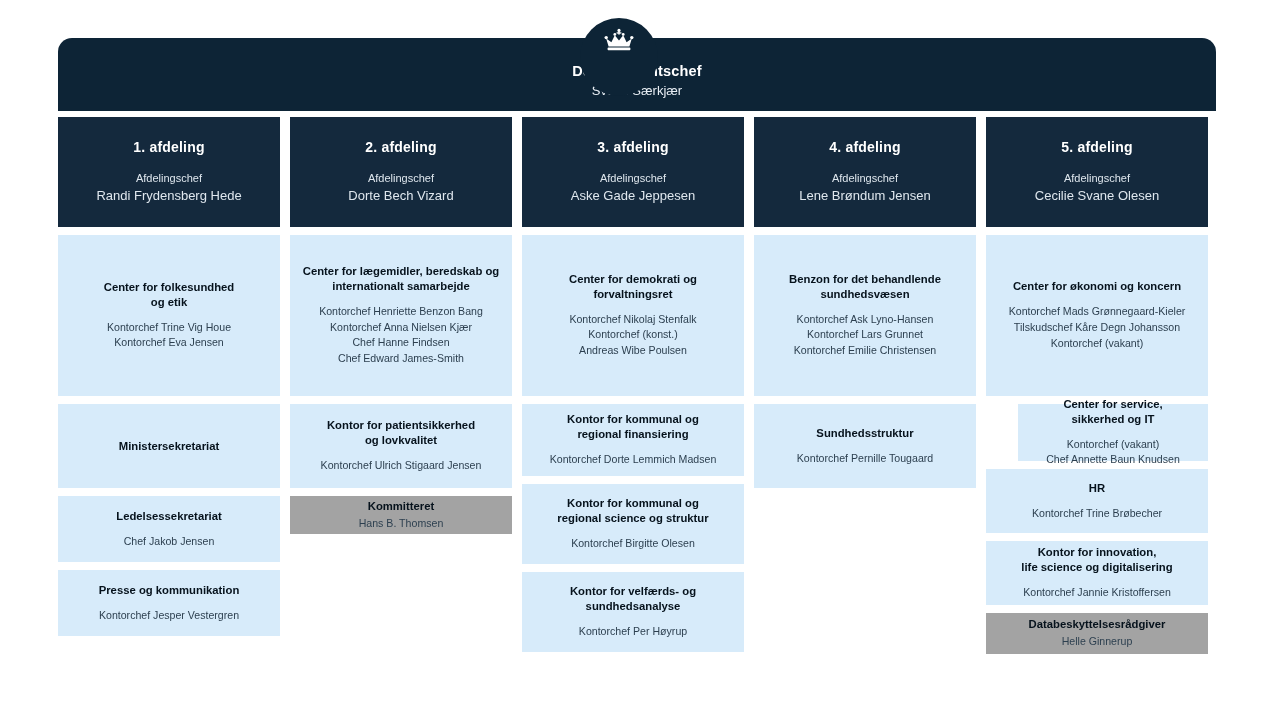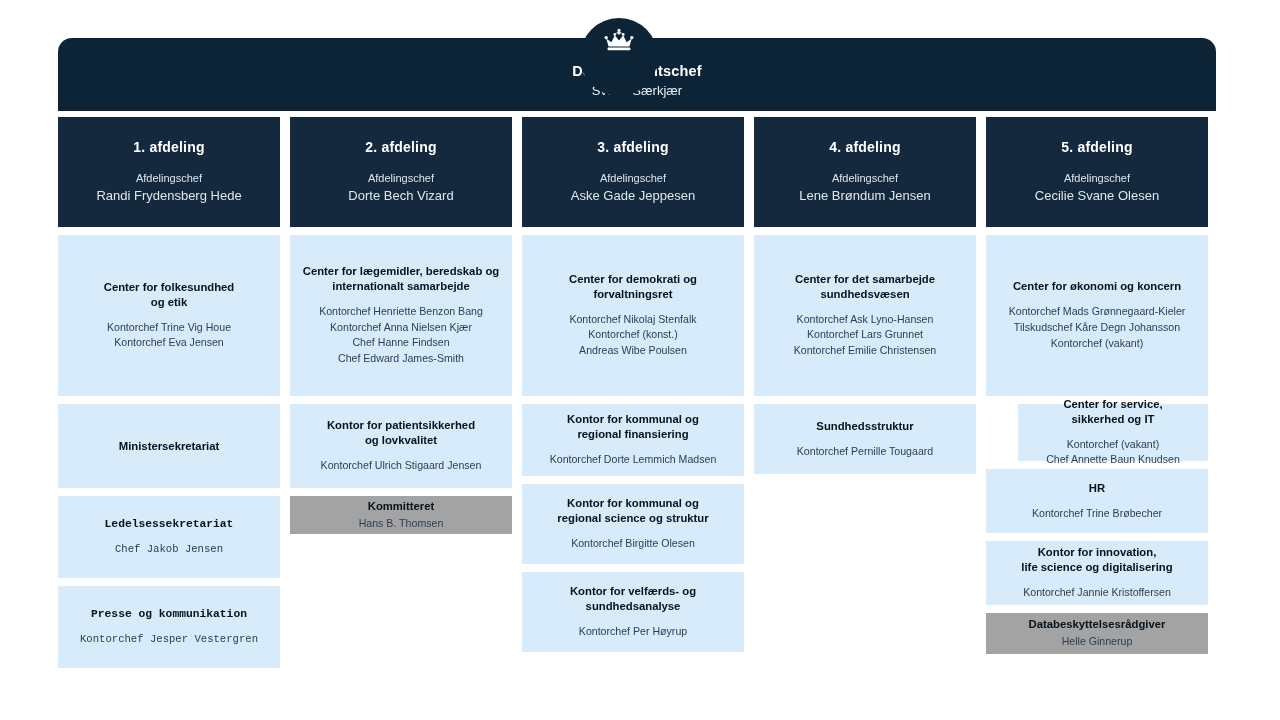--- a/index.html
+++ b/index.html
@@ -124,23 +124,23 @@
     color: #2c3f4f;
     font-size: 10.6px;
     line-height: 1.5;
   }
   .unit.tight .u-people { margin-top: 2px; }
   .unit .u-people div { white-space: nowrap; }
 
   
   .h-center   { height: 161px; }
   .h-84       { height: 84px; }
-  .h-87       { height: 82px; font-family: Liberation Mono, monospace; }
+  .h-87       { height: 66px; }
   .h-38       { height: 38px; }
-  .h-70       { height: 70px; text-align: center; }
+  .h-70       { height: 84px; text-align: center; }
   .h-72       { height: 72px; }
   .h-78       { height: 57px; margin-left: 32px; }
   .h-80       { height: 80px; }
   .h-64       { height: 64px; }
   .h-41       { height: 41px; }
 </style>
 </head>
 <body>
 
 <div id="org-root">
@@ -291,21 +291,21 @@
         </div>
       </div>
       <div class="col">
         <div class="dept-head">
           <div class="dh-title">4. afdeling</div>
           <div class="dh-role">Afdelingschef</div>
           <div class="dh-name">Lene Brøndum Jensen</div>
         </div>
         <div class="unit h-center">
           <div class="u-title">
-            <div>Center for det samarbejde</div>
+            <div>Benzon for det behandlende</div>
             <div>sundhedsvæsen</div>
           </div>
           <div class="u-people">
             <div>Kontorchef Ask Lyno-Hansen</div>
             <div>Kontorchef Lars Grunnet</div>
             <div>Kontorchef Emilie Christensen</div>
           </div>
         </div>
         <div class="unit h-70">
           <div class="u-title">

